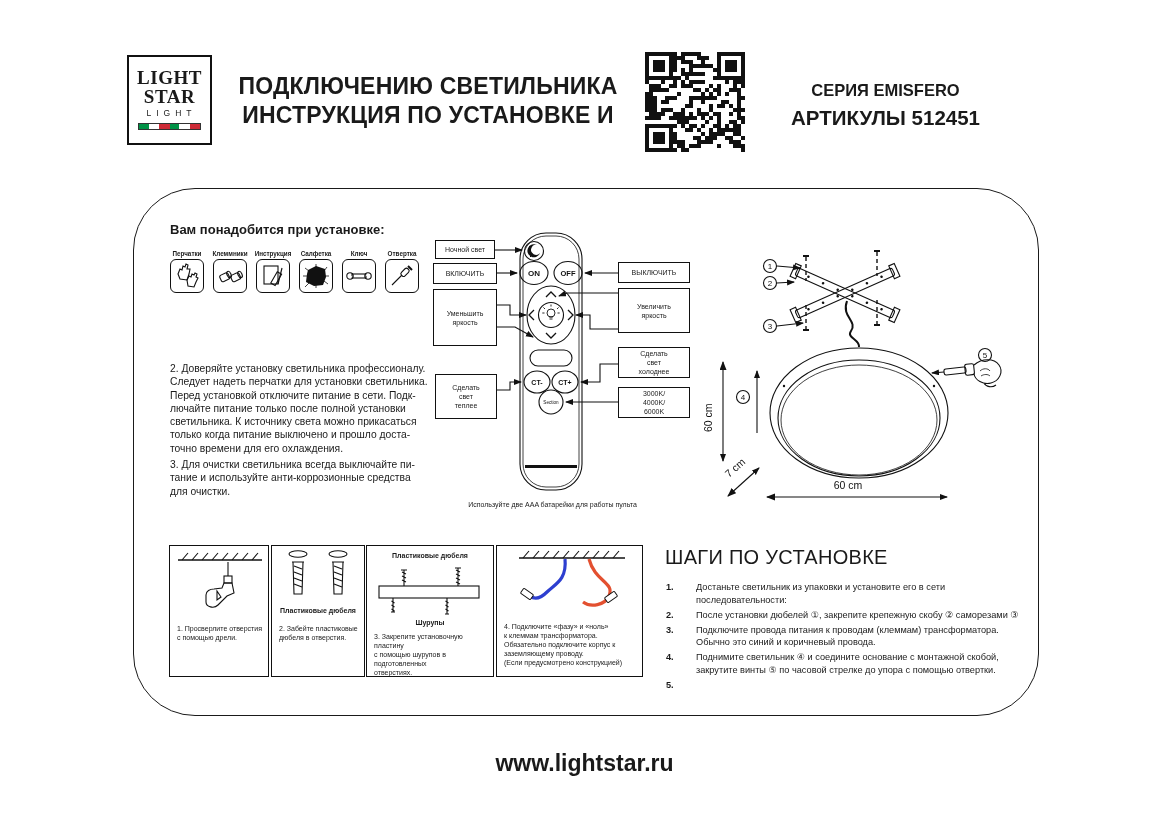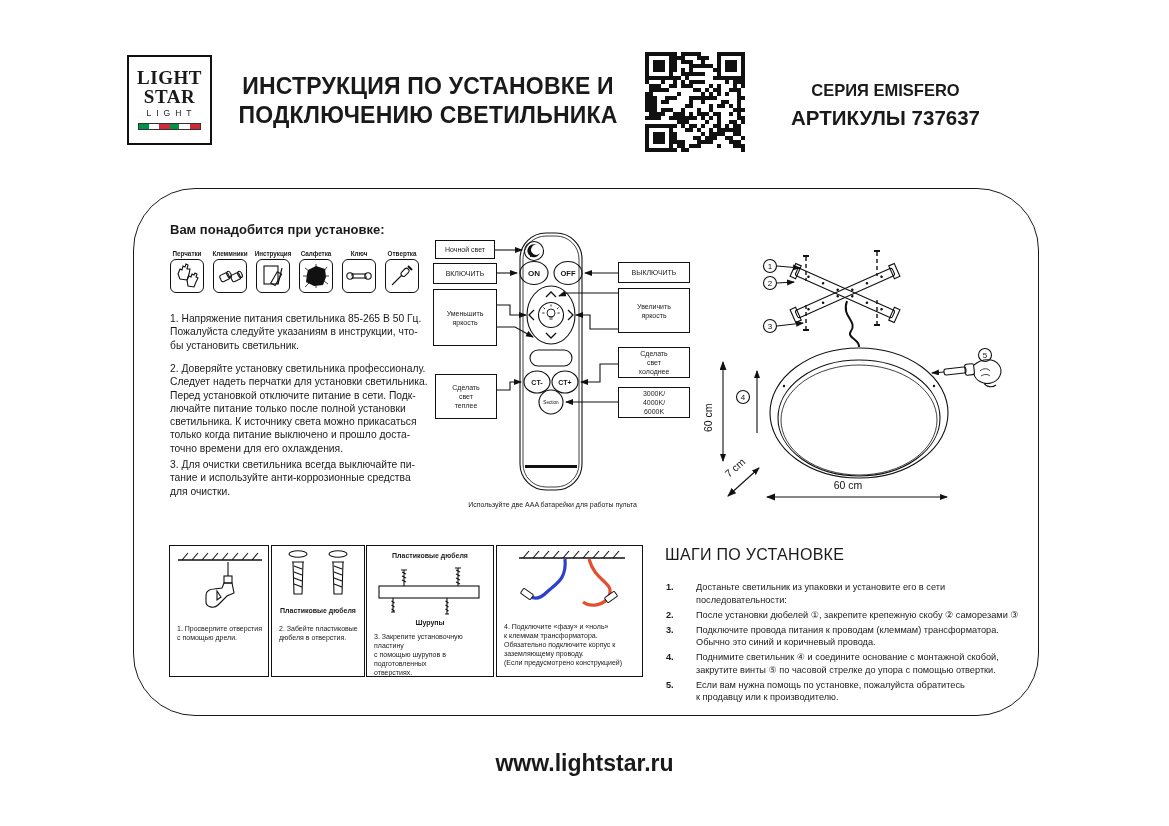--- a/index.html
+++ b/index.html
@@ -31,21 +31,21 @@
   .warn{left:170px;width:262px;font-size:10.3px;line-height:13.3px;white-space:pre-line;}
   
   .callout{border:1px solid #111;background:#fff;box-sizing:border-box;display:flex;align-items:center;justify-content:center;
            text-align:center;font-size:7px;line-height:9px;white-space:pre-line;z-index:3;}
   #battery-note{left:430px;top:501px;width:245px;text-align:center;font-size:7px;}
   
   .panel{border:1px solid #111;box-sizing:border-box;background:#fff;}
   .pcap{position:absolute;left:7px;font-size:7px;line-height:9px;white-space:pre-line;}
   .plab{position:absolute;width:100%;text-align:center;font-size:7px;font-weight:700;}
   
-  #install-title{left:665px;top:546px;font-size:16px;letter-spacing:.3px;text-align:right;}
+  #install-title{left:665px;top:546px;font-size:20px;letter-spacing:.3px;text-align:right;}
   #install-steps{left:666px;top:581px;width:370px;}
   .step{display:flex;margin-bottom:2.5px;}
   .step .num{width:30px;font-weight:700;font-size:9.2px;line-height:12.5px;flex:none;}
   .step .txt{font-size:9.2px;line-height:12.5px;white-space:pre-line;}
   
   #footer-url{left:0;top:750px;width:1169px;text-align:center;font-weight:700;font-size:23px;}
   svg{display:block;}
   svg text{font-family:"Liberation Sans","DejaVu Sans",sans-serif;fill:#111;}
   .thin{stroke:#111;fill:none;stroke-width:1.1px;}
 </style>
@@ -55,22 +55,22 @@
 <div id="page">
 
   <div id="logo" class="abs">
     <div class="l1">LIGHT</div>
     <div class="l2">STAR</div>
     <div class="l3">LIGHT</div>
     <div class="flag"></div>
   </div>
 
   <div id="main-title" class="abs">
+    <div>ПОДКЛЮЧЕНИЮ СВЕТИЛЬНИКА</div>
     <div>ИНСТРУКЦИЯ ПО УСТАНОВКЕ И</div>
-    <div>ПОДКЛЮЧЕНИЮ СВЕТИЛЬНИКА</div>
   </div>
 
   <div id="qr" class="abs">
       <svg width="100" height="100" viewBox="0 0 25 25" shape-rendering="crispEdges" fill="#111">
         <rect x="0" y="0" width="1" height="1"></rect>
         <rect x="1" y="0" width="1" height="1"></rect>
         <rect x="2" y="0" width="1" height="1"></rect>
         <rect x="3" y="0" width="1" height="1"></rect>
         <rect x="4" y="0" width="1" height="1"></rect>
         <rect x="5" y="0" width="1" height="1"></rect>
@@ -394,21 +394,21 @@
         <rect x="6" y="24" width="1" height="1"></rect>
         <rect x="7" y="24" width="1" height="1"></rect>
         <rect x="9" y="24" width="1" height="1"></rect>
         <rect x="10" y="24" width="1" height="1"></rect>
         <rect x="24" y="24" width="1" height="1"></rect>
       </svg>
     </div>
 
   <div id="series-block" class="abs">
     <div class="series">СЕРИЯ EMISFERO</div>
-    <div class="articles">АРТИКУЛЫ 737637</div>
+    <div class="articles">АРТИКУЛЫ 512451</div>
   </div>
 
   <div id="main-box" class="abs"></div>
 
   <div id="tools-heading" class="abs">Вам понадобится при установке:</div>
 
   <div class="abs tool" style="left:166px;top:250px">
     <div class="tlabel">Перчатки</div>
     <div class="tbox">
       <svg width="28" height="28" viewBox="0 0 28 28">
@@ -474,23 +474,20 @@
       <svg width="28" height="28" viewBox="0 0 28 28">
           <g class="thin">
         <path d="M4,23 l10,-10"></path>
         <rect x="13" y="8" width="9" height="5" rx="2" transform="rotate(-45 17 11)"></rect>
         <path d="M20,4 l4,4" stroke-width="2"></path>
       </g>
         </svg>
     </div>
   </div>
 
-  <div class="abs warn" style="top:312px">1. Напряжение питания светильника 85-265 В 50 Гц.
-Пожалуйста следуйте указаниям в инструкции, что-
-бы установить светильник.</div>
   <div class="abs warn" style="top:362px">2. Доверяйте установку светильника профессионалу.
 Следует надеть перчатки для установки светильника.
 Перед установкой отключите питание в сети. Подк-
 лючайте питание только после полной установки
 светильника. К источнику света можно прикасаться
 только когда питание выключено и прошло доста-
 точно времени для его охлаждения.</div>
   <div class="abs warn" style="top:458px">3. Для очистки светильника всегда выключайте пи-
 тание и используйте анти-коррозионные средства
 для очистки.</div>
@@ -783,20 +780,18 @@
       <div class="txt">Подключите провода питания к проводам (клеммам) трансформатора.
 Обычно это синий и коричневый провода.</div>
     </div>
     <div class="step">
       <div class="num">4.</div>
       <div class="txt">Поднимите светильник ④ и соедините основание с монтажной скобой,
 закрутите винты ⑤ по часовой стрелке до упора с помощью отвертки.</div>
     </div>
     <div class="step">
       <div class="num">5.</div>
-      <div class="txt">Если вам нужна помощь по установке, пожалуйста обратитесь
-к продавцу или к производителю.</div>
     </div>
   </div>
 
   <div id="footer-url" class="abs">www.lightstar.ru</div>
 
 </div>
 
 </body></html>

